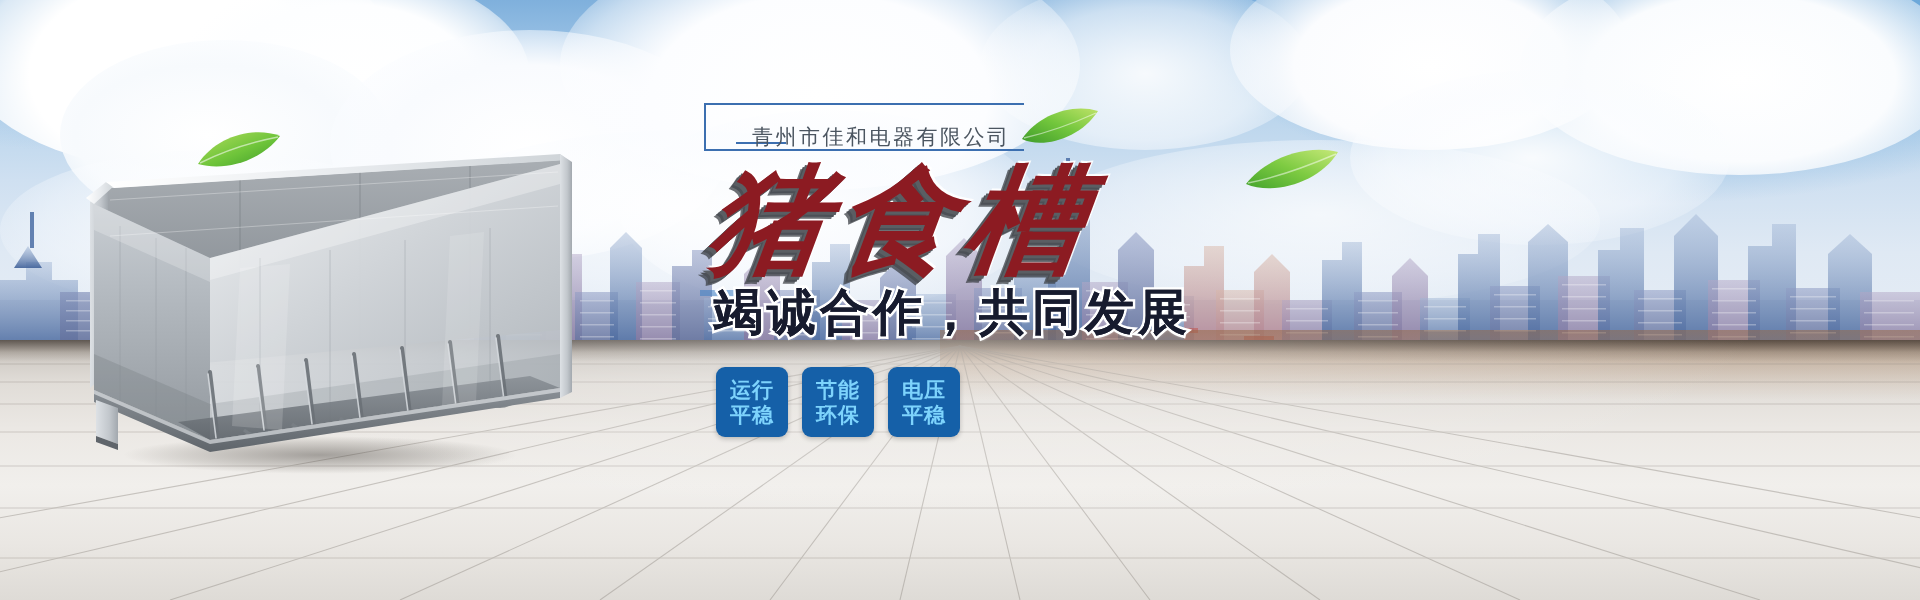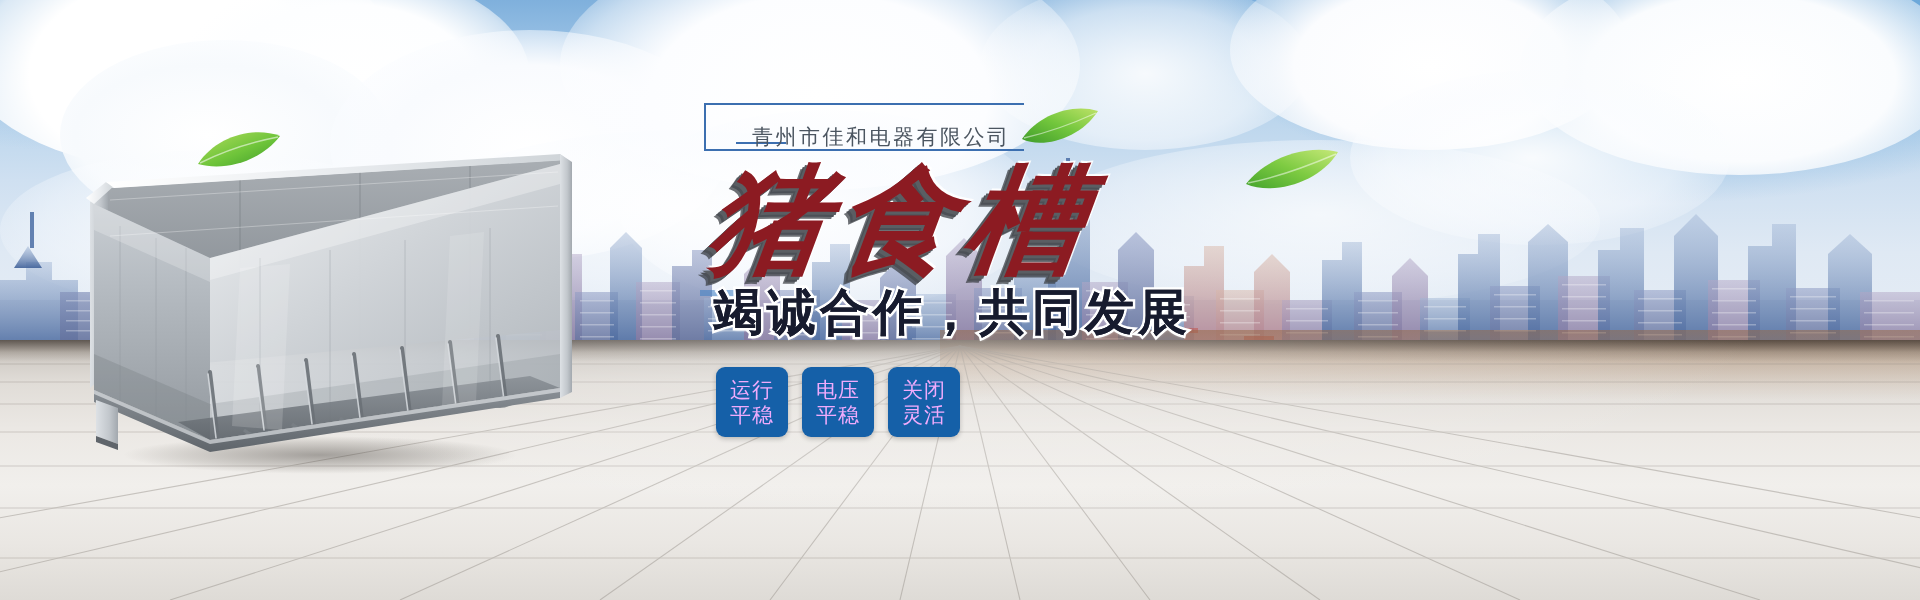--- a/index.html
+++ b/index.html
@@ -170,22 +170,22 @@
   }
   .badge{
     width:72px;height:70px;
     background:#1560a8;
     border-radius:9px;
     display:flex;flex-direction:column;
     align-items:center;justify-content:center;
     box-shadow:0 2px 5px rgba(0,0,0,.22);
   }
   .badge span{
-    color:#f0abfc;font-size:21px;line-height:25px;
-    letter-spacing:1px;font-weight:400;
+    color:#7dd3fc;font-size:21px;line-height:25px;
+    letter-spacing:1px;font-weight:700;
   }
 </style>
 </head>
 <body>
 
 <div id="banner">
 
   <div class="sky"></div>
   <div class="sky-blue-patch"></div>
   <div class="sky-blue-patch2"></div>
@@ -617,23 +617,23 @@
 
     <div class="subtitle">竭诚合作，共同发展</div>
     <div class="subtitle-fill">竭诚合作，共同发展</div>
 
     <div class="badges">
       <div class="badge">
         <span>运行</span>
         <span>平稳</span>
       </div>
       <div class="badge">
+        <span>节能</span>
+        <span>环保</span>
+      </div>
+      <div class="badge">
         <span>电压</span>
         <span>平稳</span>
       </div>
-      <div class="badge">
-        <span>关闭</span>
-        <span>灵活</span>
-      </div>
     </div>
 
   </div>
 </div>
 
 </body></html>

